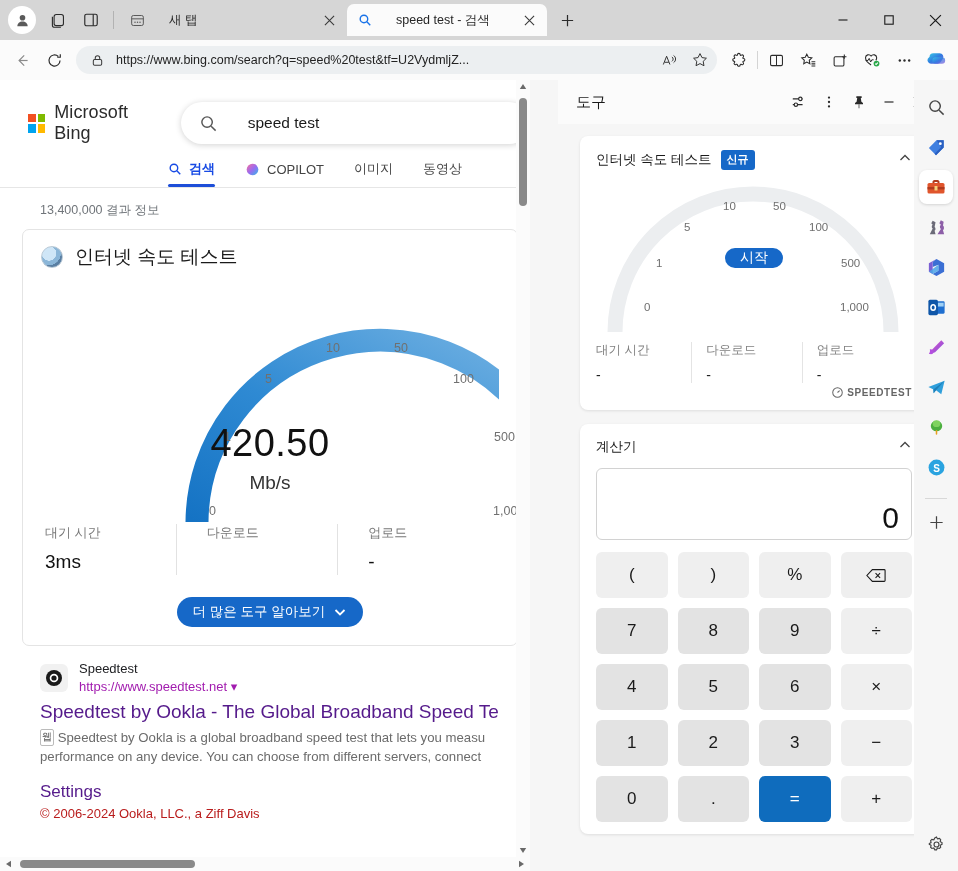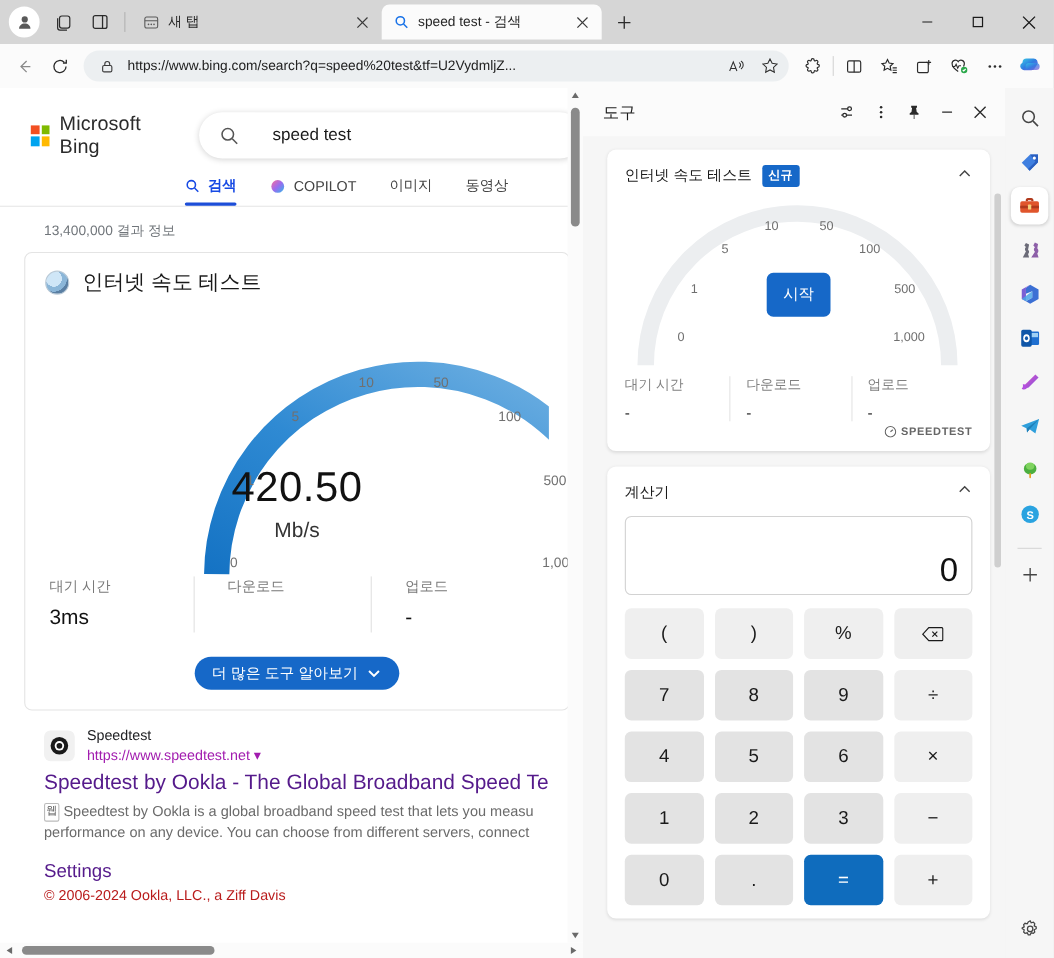--- a/index.html
+++ b/index.html
@@ -18,21 +18,21 @@
   .chrome-icon {
     width: 34px; height: 30px; display: flex; align-items: center; justify-content: center;
     border-radius: 5px; color: #2b2b2b;
   }
   .avatar-btn {
     width: 28px; height: 28px; border-radius: 50%; background: #ffffff;
     display: flex; align-items: center; justify-content: center; margin: 0 4px 0 2px;
   }
   .tabsep { width: 1px; height: 18px; background: #b2b2b2; margin: 0 5px; }
   .tab {
-    height: 32px; display: flex; align-items: center; gap: 8px;
+    height: 32px; display: flex; align-items: center; gap: 24px;
     padding: 0 8px 0 11px; border-radius: 7px 7px 0 0; font-size: 12.5px; color: #262626;
     position: relative;
   }
   .tab.inactive { width: 228px; }
   .tab.active { background: #fbfbfb; width: 200px; }
   .tab-label { flex: 1; white-space: nowrap; overflow: hidden; text-overflow: ellipsis; }
   .tab-close { width: 19px; height: 19px; display: flex; align-items: center; justify-content: center; border-radius: 3px; }
   .newtab-btn { width: 28px; height: 28px; display: flex; align-items: center; justify-content: center; margin-left: 6px; border-radius: 4px; }
   .wincontrols { margin-left: auto; display: flex; }
   .wc { width: 46px; height: 40px; display: flex; align-items: center; justify-content: center; }
@@ -129,21 +129,21 @@
   
   .vscroll { position: absolute; right: 0; top: 0; width: 14px; height: 777px; background: #fbfbfb; }
   .vscroll .arrow { width: 14px; height: 14px; display: flex; align-items: center; justify-content: center; }
   .vscroll .thumb { position: absolute; left: 3px; top: 18px; width: 8px; height: 108px; background: #8a8a8a; border-radius: 4px; }
   .hscroll { position: absolute; left: 0; bottom: 0; width: 530px; height: 14px; background: #fbfbfb; }
   .hscroll .arrow { position: absolute; top: 0; width: 14px; height: 14px; display: flex; align-items: center; justify-content: center; }
   .hscroll .thumb { position: absolute; left: 20px; top: 3px; width: 175px; height: 8px; background: #8a8a8a; border-radius: 4px; }
 
   
   .panel {
-    position: absolute; left: 530px; top: 0; width: 384px; height: 791px;
+    position: absolute; left: 558px; top: 0; width: 384px; height: 791px;
     background: #f6f6f6; display: flex; flex-direction: column;
   }
   .panel-head {
     height: 44px; background: #fbfbfb; display: flex; align-items: center; padding: 0 8px 0 18px; flex: none;
   }
   .panel-title { font-size: 15px; color: #1a1a1a; }
   .panel-actions { margin-left: auto; display: flex; align-items: center; }
   .pa-btn { width: 30px; height: 30px; display: flex; align-items: center; justify-content: center; border-radius: 4px; color: #2a2a2a; }
   .panel-body { flex: 1; overflow: hidden; padding: 12px 14px 0 22px; position: relative; }
 
@@ -153,22 +153,22 @@
   }
   .card-head { display: flex; align-items: center; gap: 9px; }
   .card-title { font-size: 13.5px; color: #1a1a1a; }
   .badge-new { background: #1668c8; color: #fff; font-size: 11px; border-radius: 3px; padding: 2px 6px 3px 6px; font-weight: 600; }
   .chev { margin-left: auto; color: #444; }
 
   .mini-gauge { position: relative; height: 170px; margin-top: 2px; }
   .mini-tick { position: absolute; font-size: 11.5px; color: #6f6f6f; }
   .start-btn {
     position: absolute; left: 50%; top: 76px; transform: translateX(-50%);
-    background: #1668c8; color: #fff; border: 0; border-radius: 6px;
-    width: 58px; height: 40px; font-size: 14px; font-family: "Liberation Sans", sans-serif;
+    background: #1668c8; color: #fff; border: 0; border-radius: 16px;
+    width: 58px; height: 20px; font-size: 14px; font-family: "Liberation Sans", sans-serif;
   }
   .mini-stats { display: flex; }
   .mini-stat { flex: 1; }
   .mini-stat + .mini-stat { border-left: 1px solid #e4e4e4; padding-left: 14px; }
   .mini-label { font-size: 12.5px; color: #808080; }
   .mini-value { font-size: 14px; color: #222; margin-top: 8px; }
   .speedtest-logo {
     display: flex; align-items: center; justify-content: flex-end; gap: 4px;
     font-size: 10px; font-weight: 700; letter-spacing: .6px; color: #666; margin-top: 4px;
   }

